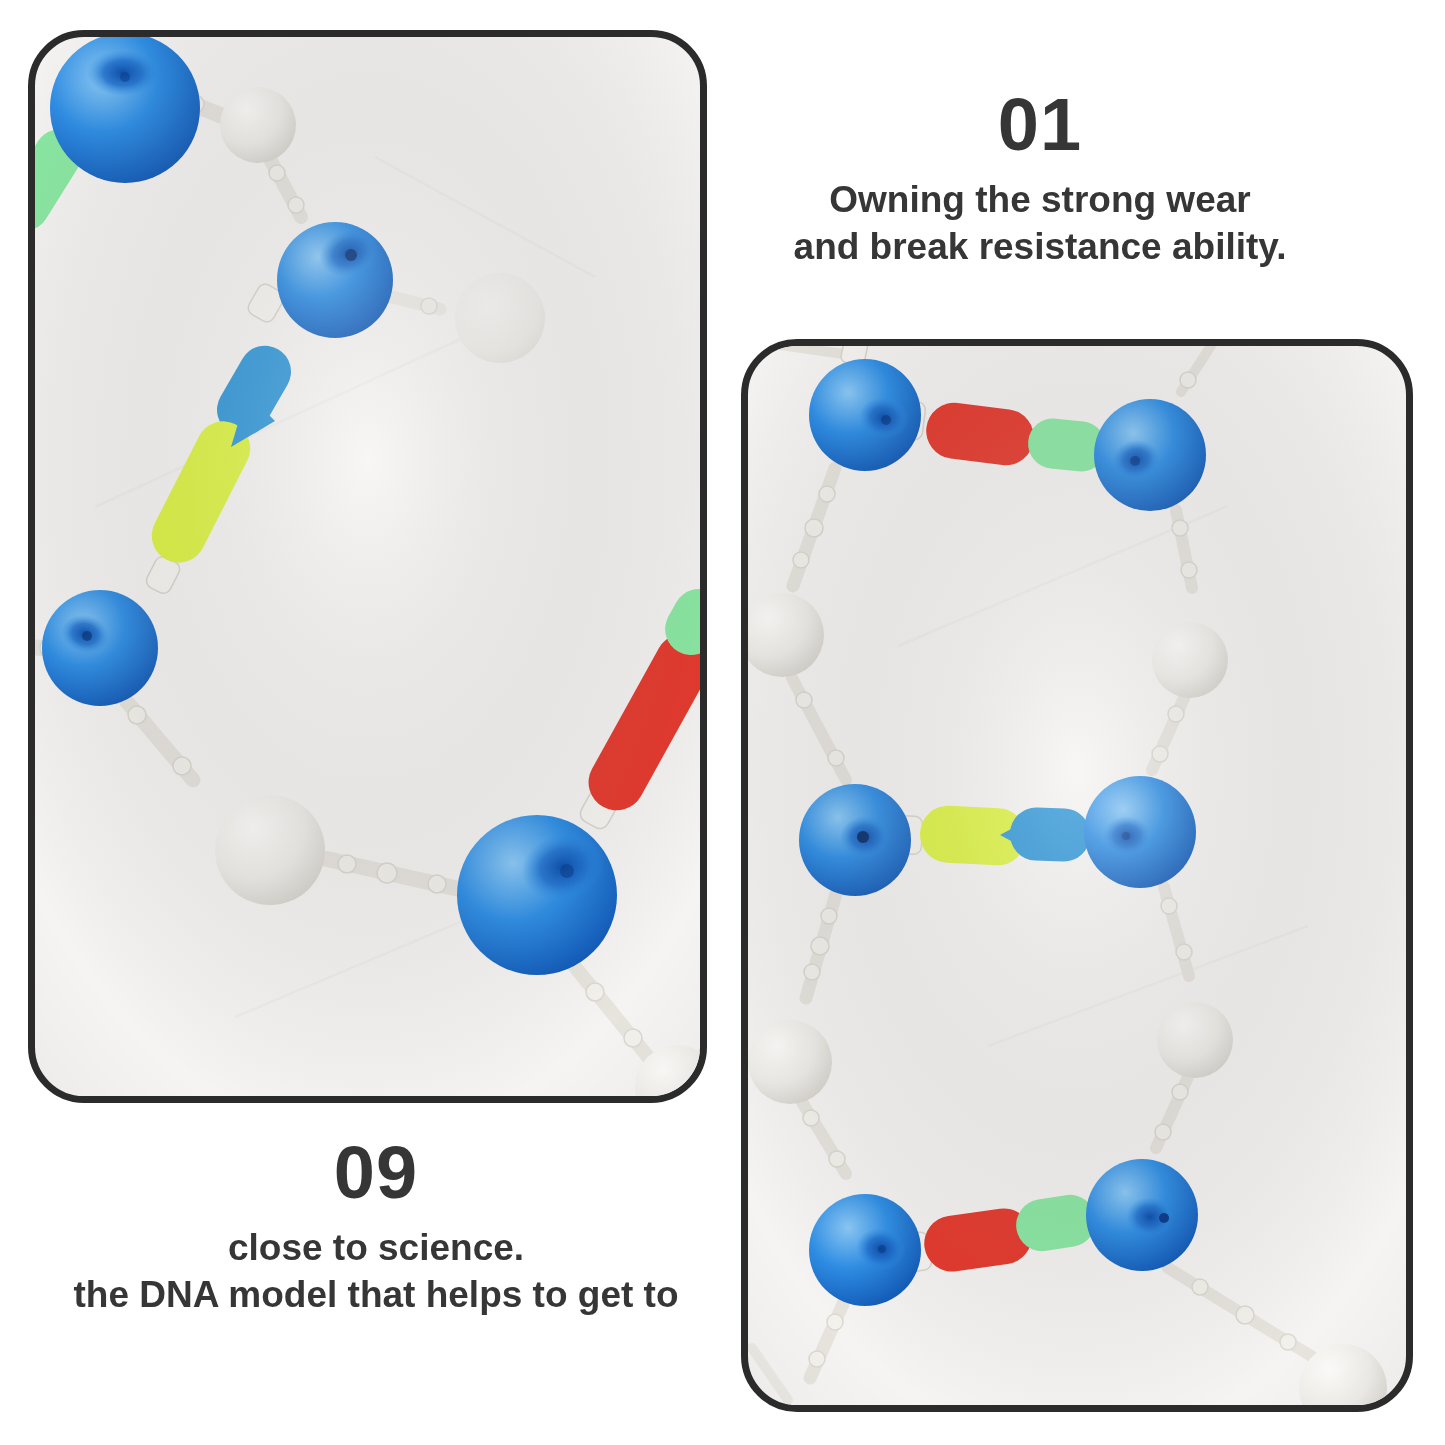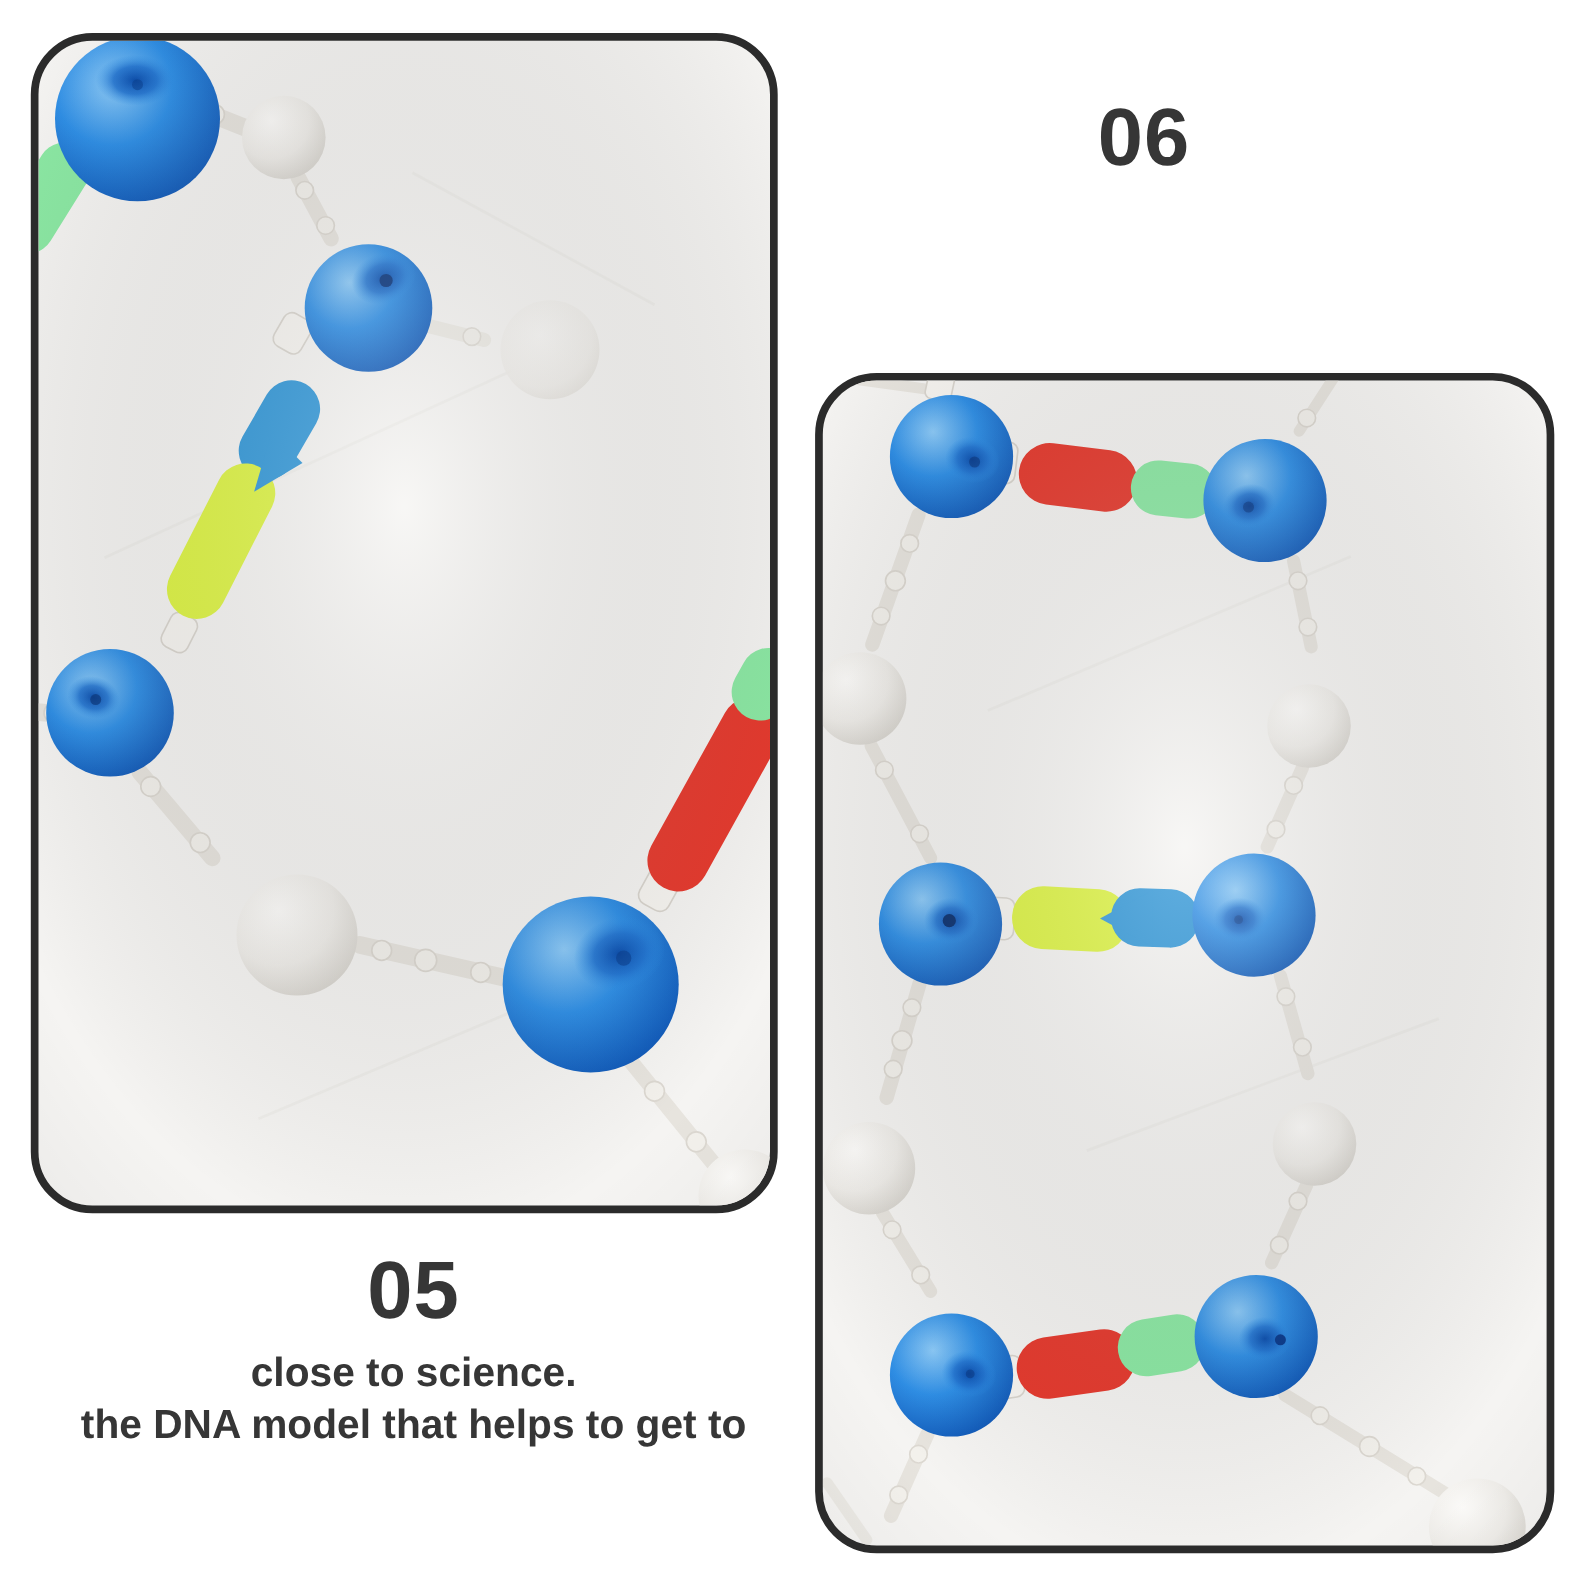--- a/index.html
+++ b/index.html
@@ -228,22 +228,26 @@
       <circle cx="394" cy="869" r="56" fill="url(#gBlue)"></circle>
       <ellipse cx="402" cy="871" rx="24" ry="20" fill="url(#gDimple)"></ellipse>
       <circle cx="416" cy="872" r="5" fill="#0a3a8c"></circle>
     </g>
 
     <rect x="0" y="0" width="658" height="1059" fill="url(#gVig)"></rect>
   </svg>
 </div>
 
 <div class="callout" id="callout-1">
-  <div class="num">05</div>
+  <div class="num">09</div>
   <div class="cap">
     <div>close to science.</div>
     <div>the DNA model that helps to get to</div>
   </div>
 </div>
 
 <div class="callout" id="callout-2">
-  <div class="num">06</div>
+  <div class="num">01</div>
+  <div class="cap">
+    <div>Owning the strong wear</div>
+    <div>and break resistance ability.</div>
+  </div>
 </div>
 
 </body></html>

